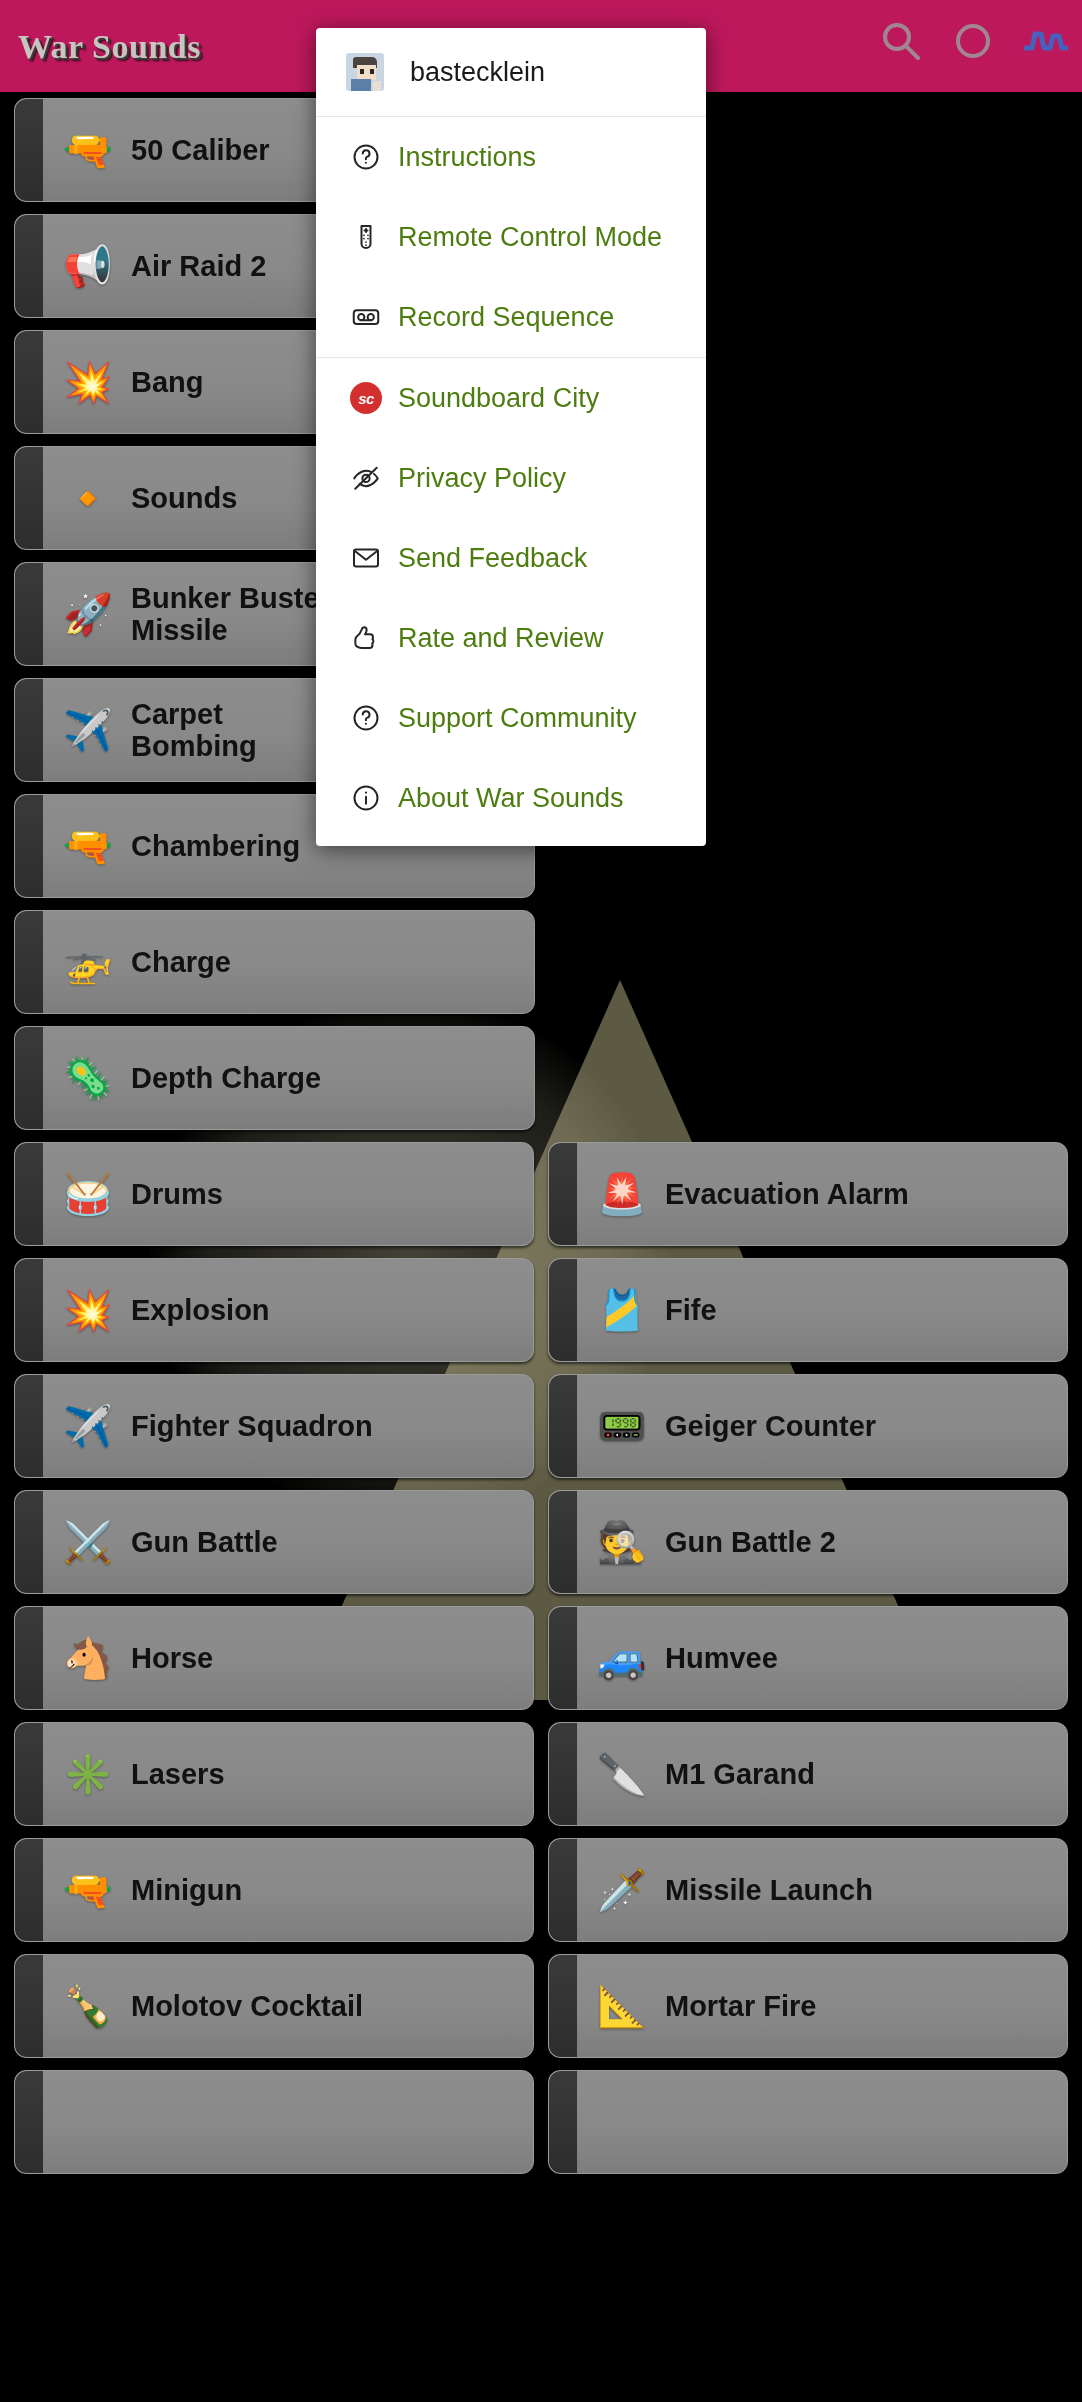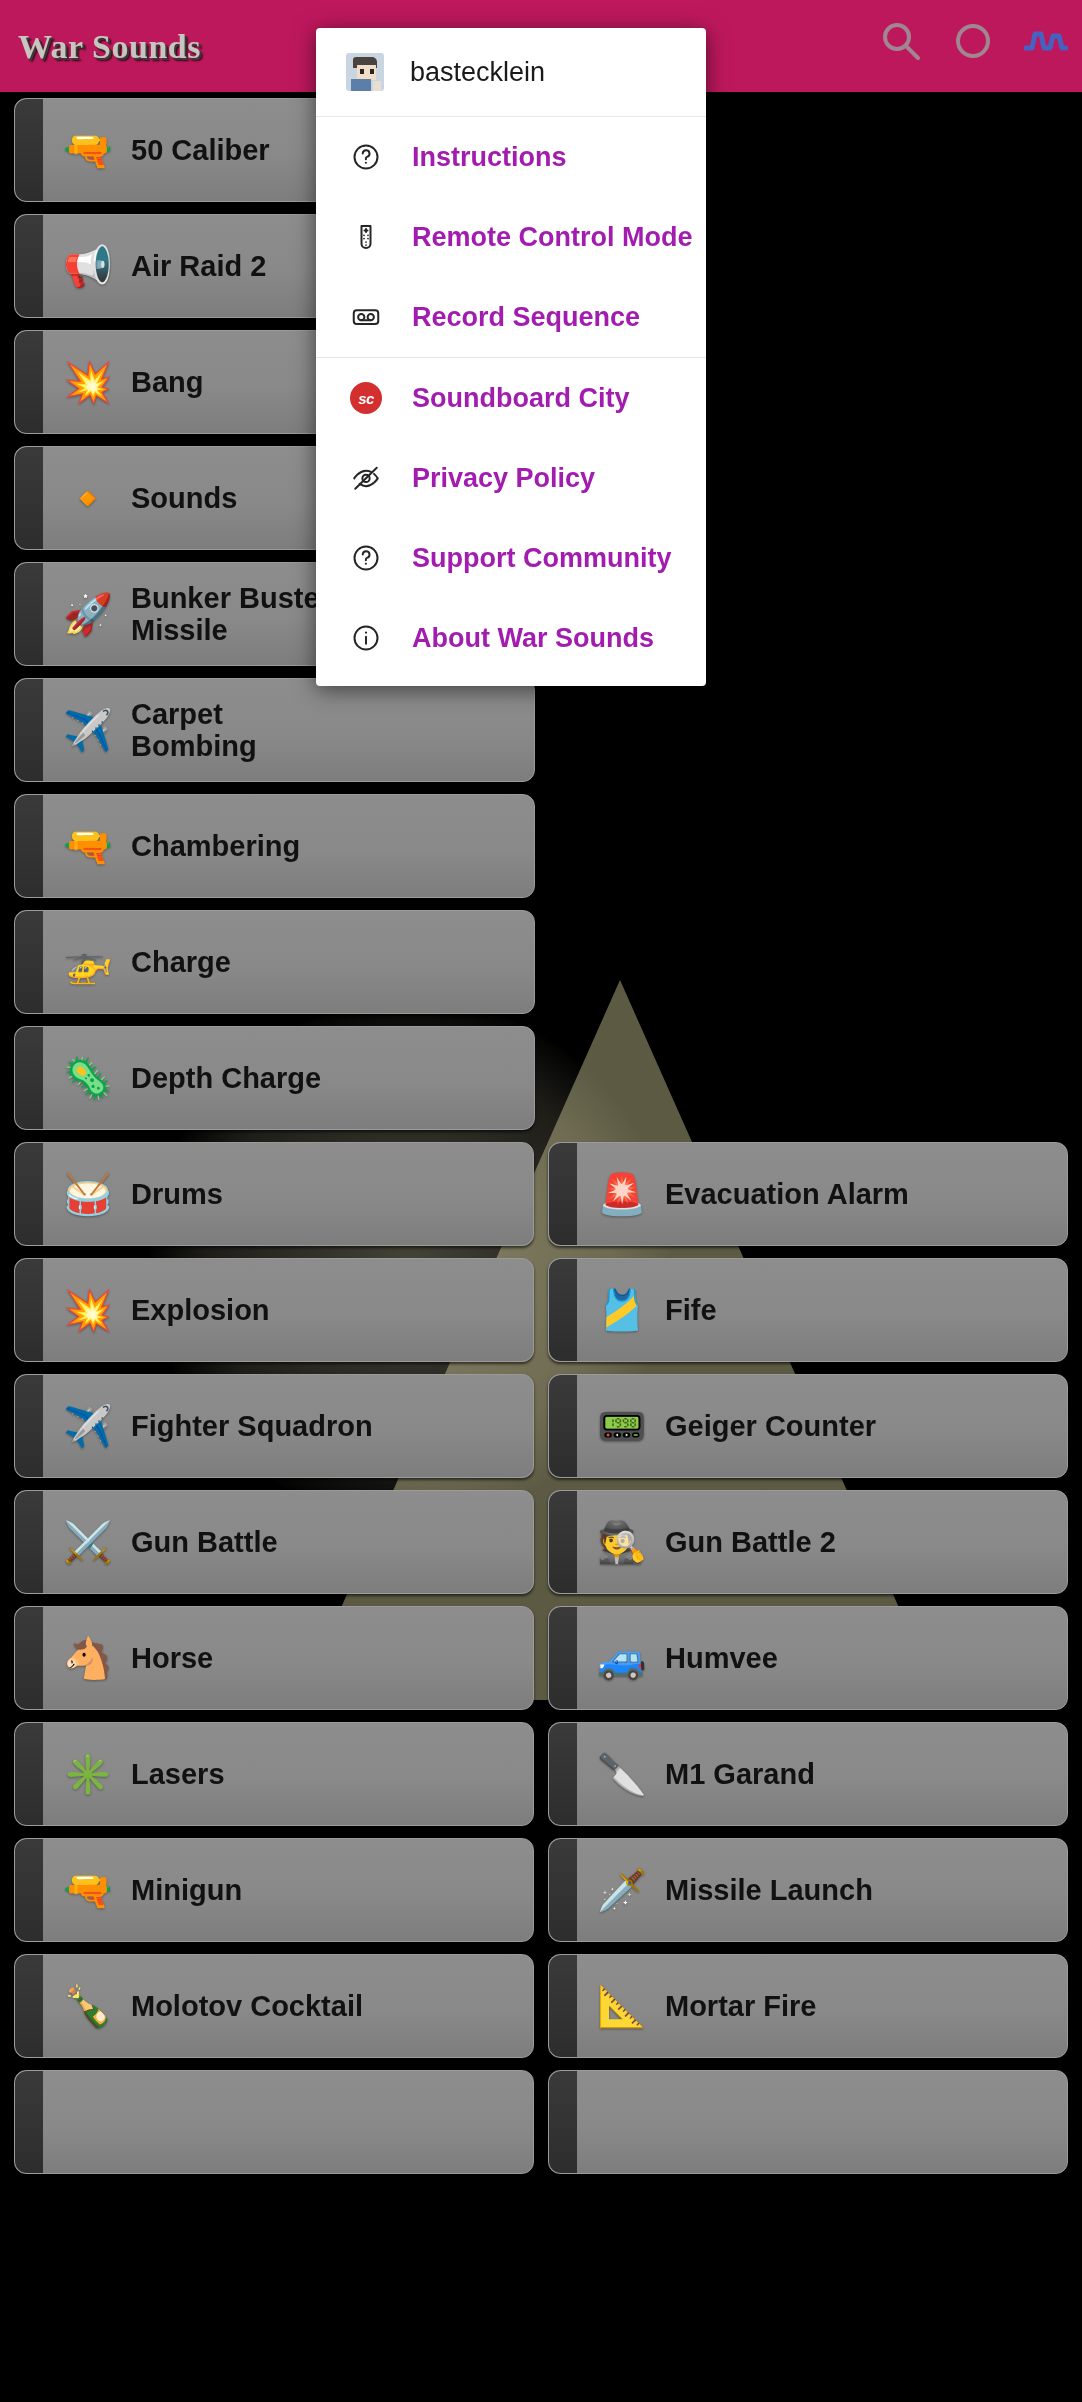--- a/index.html
+++ b/index.html
@@ -88,21 +88,21 @@
   .avatar .eye1 { position:absolute; left:14px; top:16px; width:4px; height:5px; background:#262626;}
   .avatar .eye2 { position:absolute; left:24px; top:16px; width:4px; height:5px; background:#262626;}
   .avatar .body { position:absolute; left:5px; bottom:0; width:20px; height:12px; background:#5b7fa8; }
   .avatar .arm { position:absolute; right:3px; bottom:0; width:8px; height:10px; background:#e8ded2; }
   .menu-acct .name { margin-left:26px; font-size:27px; color:#1a1a1a; }
 
   .divider { height:1px; background:#e7e7e7; margin: 0; }
 
   .mitem { display:flex; align-items:center; height:80px; padding-left:30px; cursor:pointer; }
   .mitem .micon { width:40px; min-width:40px; display:flex; align-items:flex-start; justify-content:center; }
-  .mitem .mlabel { margin-left:26px; font-size:27px; color:#a21caf; white-space:nowrap;font-weight:bold; }
+  .mitem .mlabel { margin-left:12px; font-size:27px; color:#4d7c0f; white-space:nowrap; }
   .sc-badge {
     width:32px; height:32px; border-radius:50%; background:#d32f2f;
     color:#fff; font-size:15px; font-weight:bold; font-style:italic;
     display:flex; align-items:center; justify-content:center; letter-spacing:-.5px;
   }
   svg.ln { stroke:#262626; stroke-width:1.6; fill:none; stroke-linecap:round; stroke-linejoin:round; }
 </style>
 </head>
 <body>
 
@@ -365,20 +365,37 @@
               <path d="M18.4 8.7c1.8 1.6 3 3.6 3 3.6s-3.8 6.2-9.4 6.2c-2 0-3.7-.8-5.1-1.8"></path>
               <circle cx="12" cy="12.3" r="2.9"></circle>
               <line x1="3.4" y1="20.6" x2="20.6" y2="3.8"></line>
             </svg>
           </span>
           <span class="mlabel">Privacy Policy</span>
         </div>
         <div class="mitem">
           <span class="micon">
             <svg class="ln" viewBox="0 0 24 24" width="30" height="30">
+              <rect x="2.4" y="5.2" width="19.2" height="13.6" rx="1.6"></rect>
+              <path d="M2.8 6.2 12 13.4l9.2-7.2"></path>
+            </svg>
+          </span>
+          <span class="mlabel">Send Feedback</span>
+        </div>
+        <div class="mitem">
+          <span class="micon">
+            <svg class="ln" viewBox="0 0 24 24" width="30" height="30">
+              <path d="M10.6 3.4c1.2 0 1.9 1 1.9 2.2 0 1.4-.7 2.5-1.3 3.4h4.1c1.3 0 2.3 1 2.3 2.3 0 .6-.2 1.1-.5 1.6.5.4.8 1 .8 1.7 0 .8-.4 1.5-1 1.9.2.3.3.7.3 1.1 0 1.3-1 2.3-2.3 2.3H8.2c-1.5 0-2.6-.5-3.6-1.2-.8-.6-1.1-1.4-1.1-2.3v-3.3c0-1 .5-1.8 1.3-2.5 1.6-1.3 3-3.1 3.6-5 .2-.8.8-2.2 2.2-2.2z"></path>
+            </svg>
+          </span>
+          <span class="mlabel">Rate and Review</span>
+        </div>
+        <div class="mitem">
+          <span class="micon">
+            <svg class="ln" viewBox="0 0 24 24" width="30" height="30">
               <circle cx="12" cy="12" r="9.2"></circle>
               <path d="M9.4 9.2a2.7 2.7 0 1 1 3.3 2.7c-.6.2-.8.6-.8 1.2v.7"></path>
               <circle cx="11.9" cy="16.6" r="0.85" fill="#262626" stroke="none"></circle>
             </svg>
           </span>
           <span class="mlabel">Support Community</span>
         </div>
         <div class="mitem">
           <span class="micon">
             <svg class="ln" viewBox="0 0 24 24" width="30" height="30">

